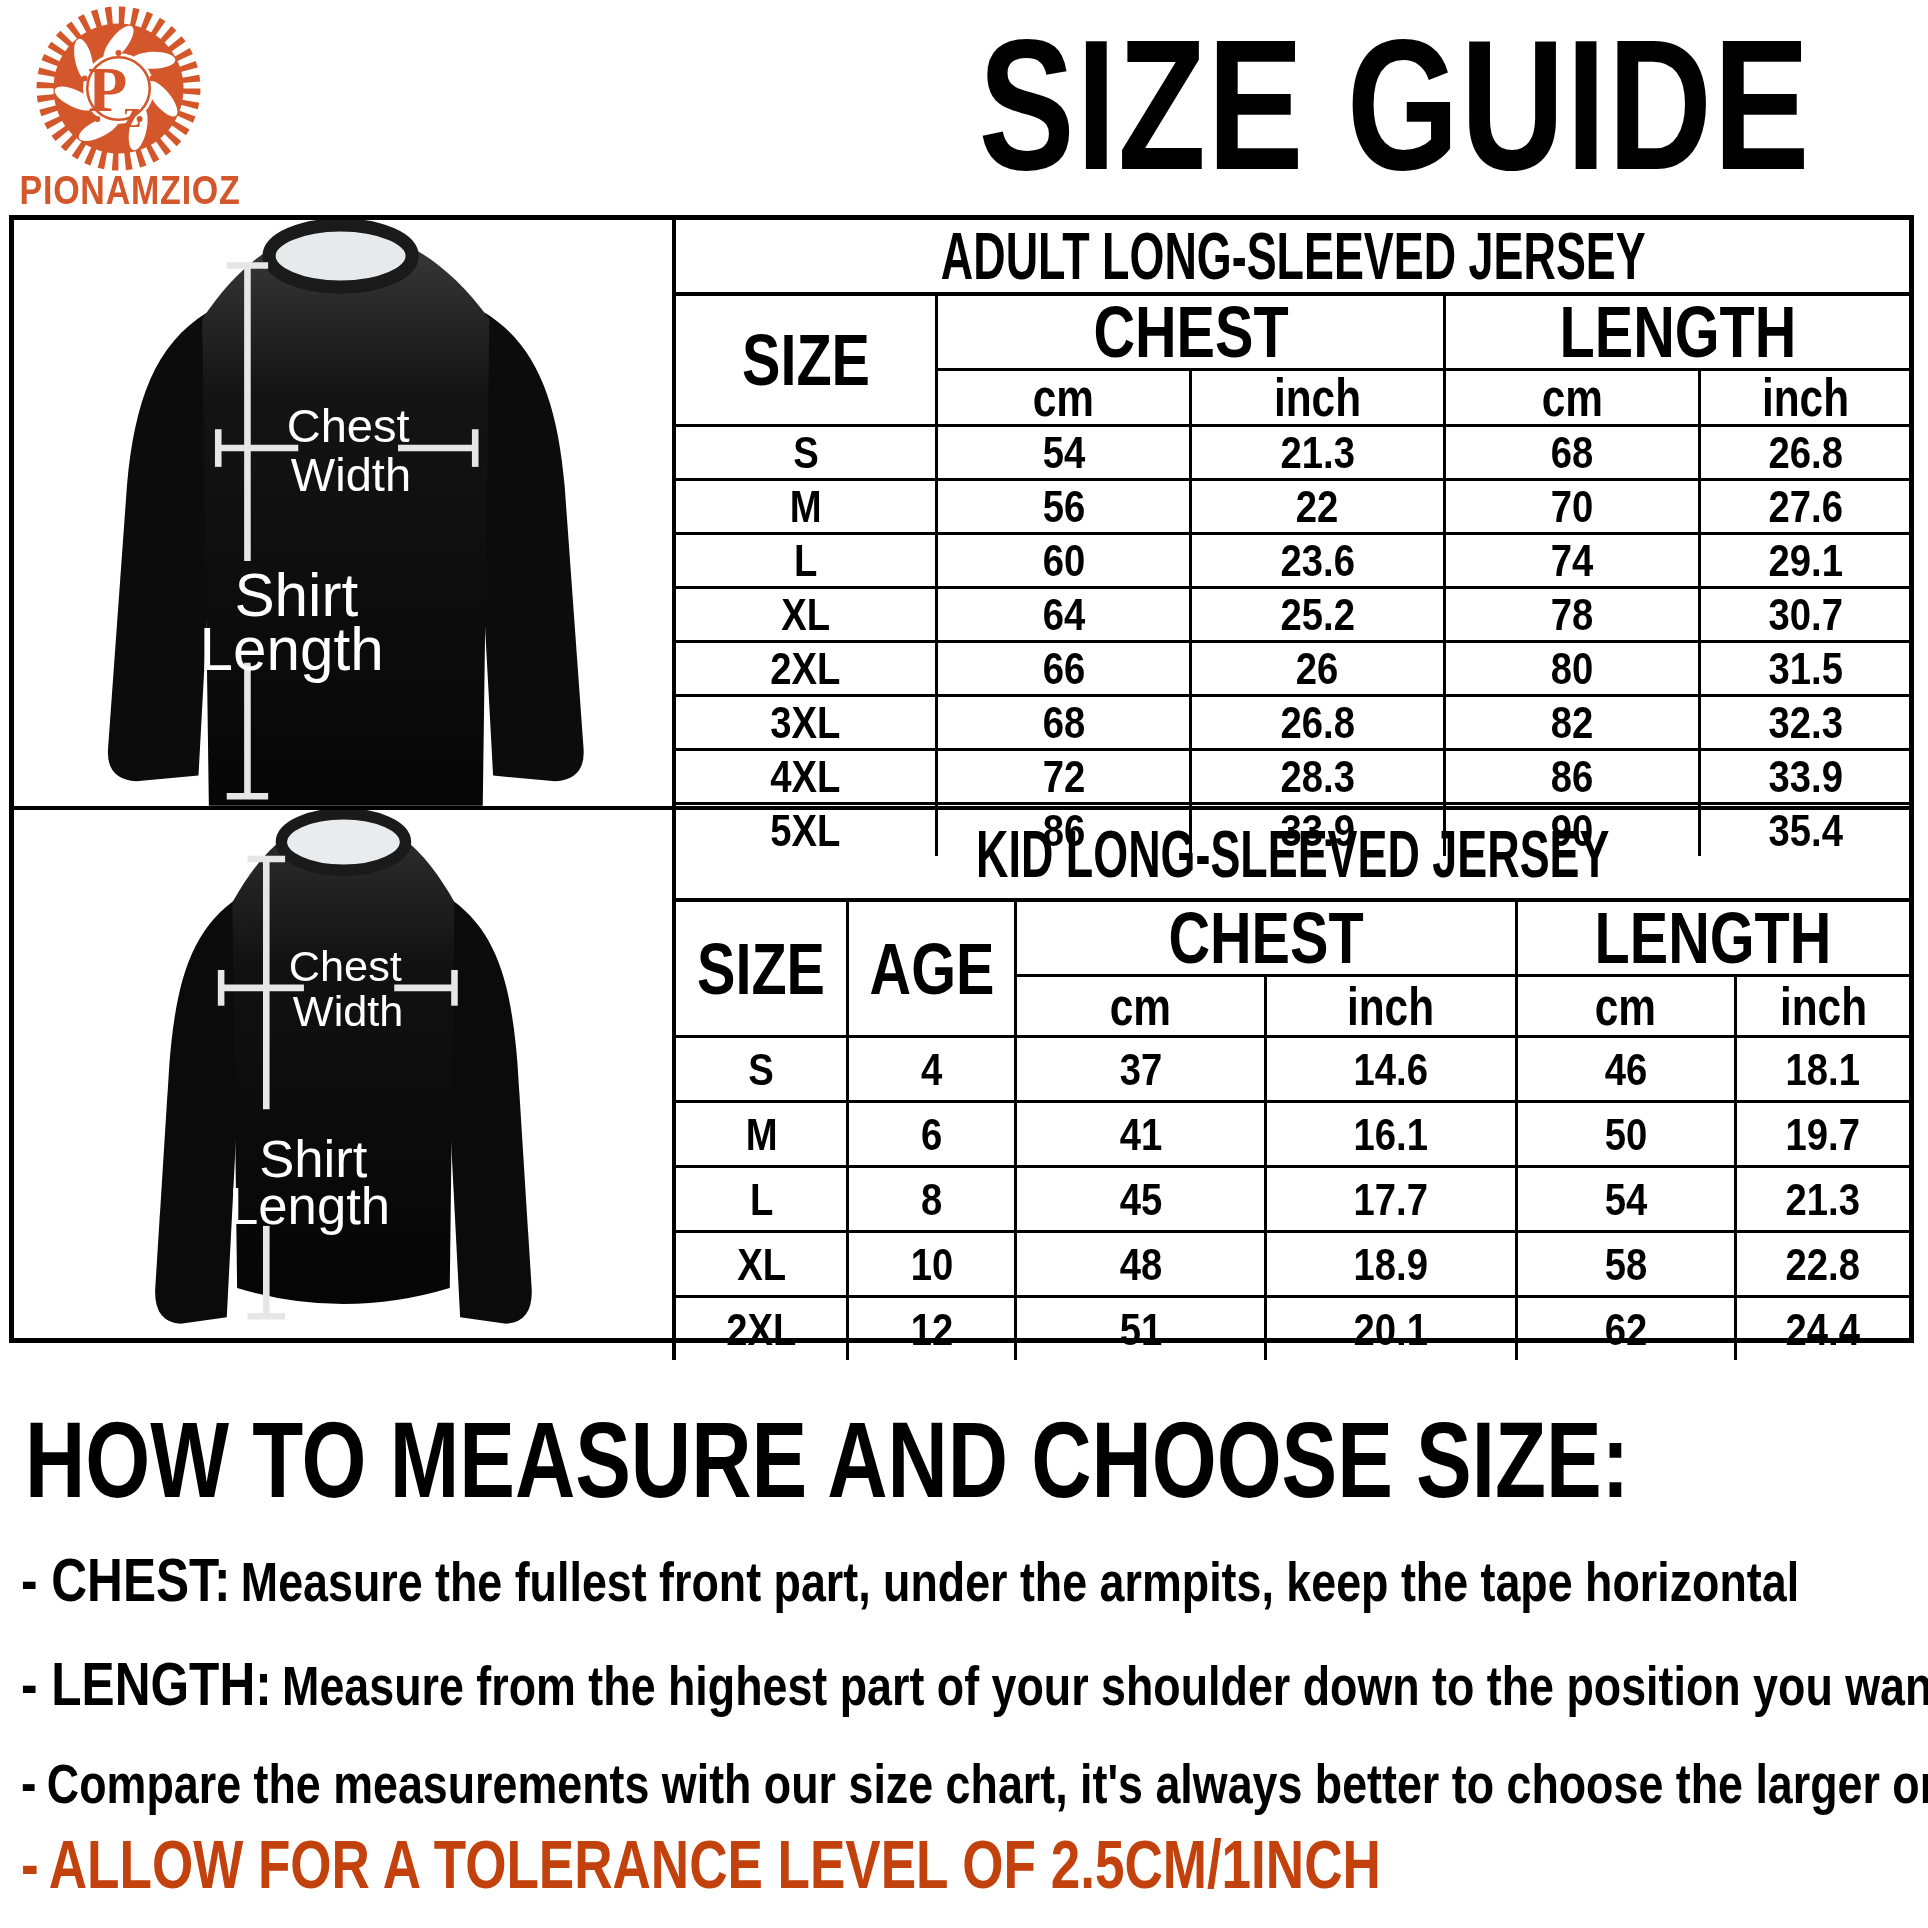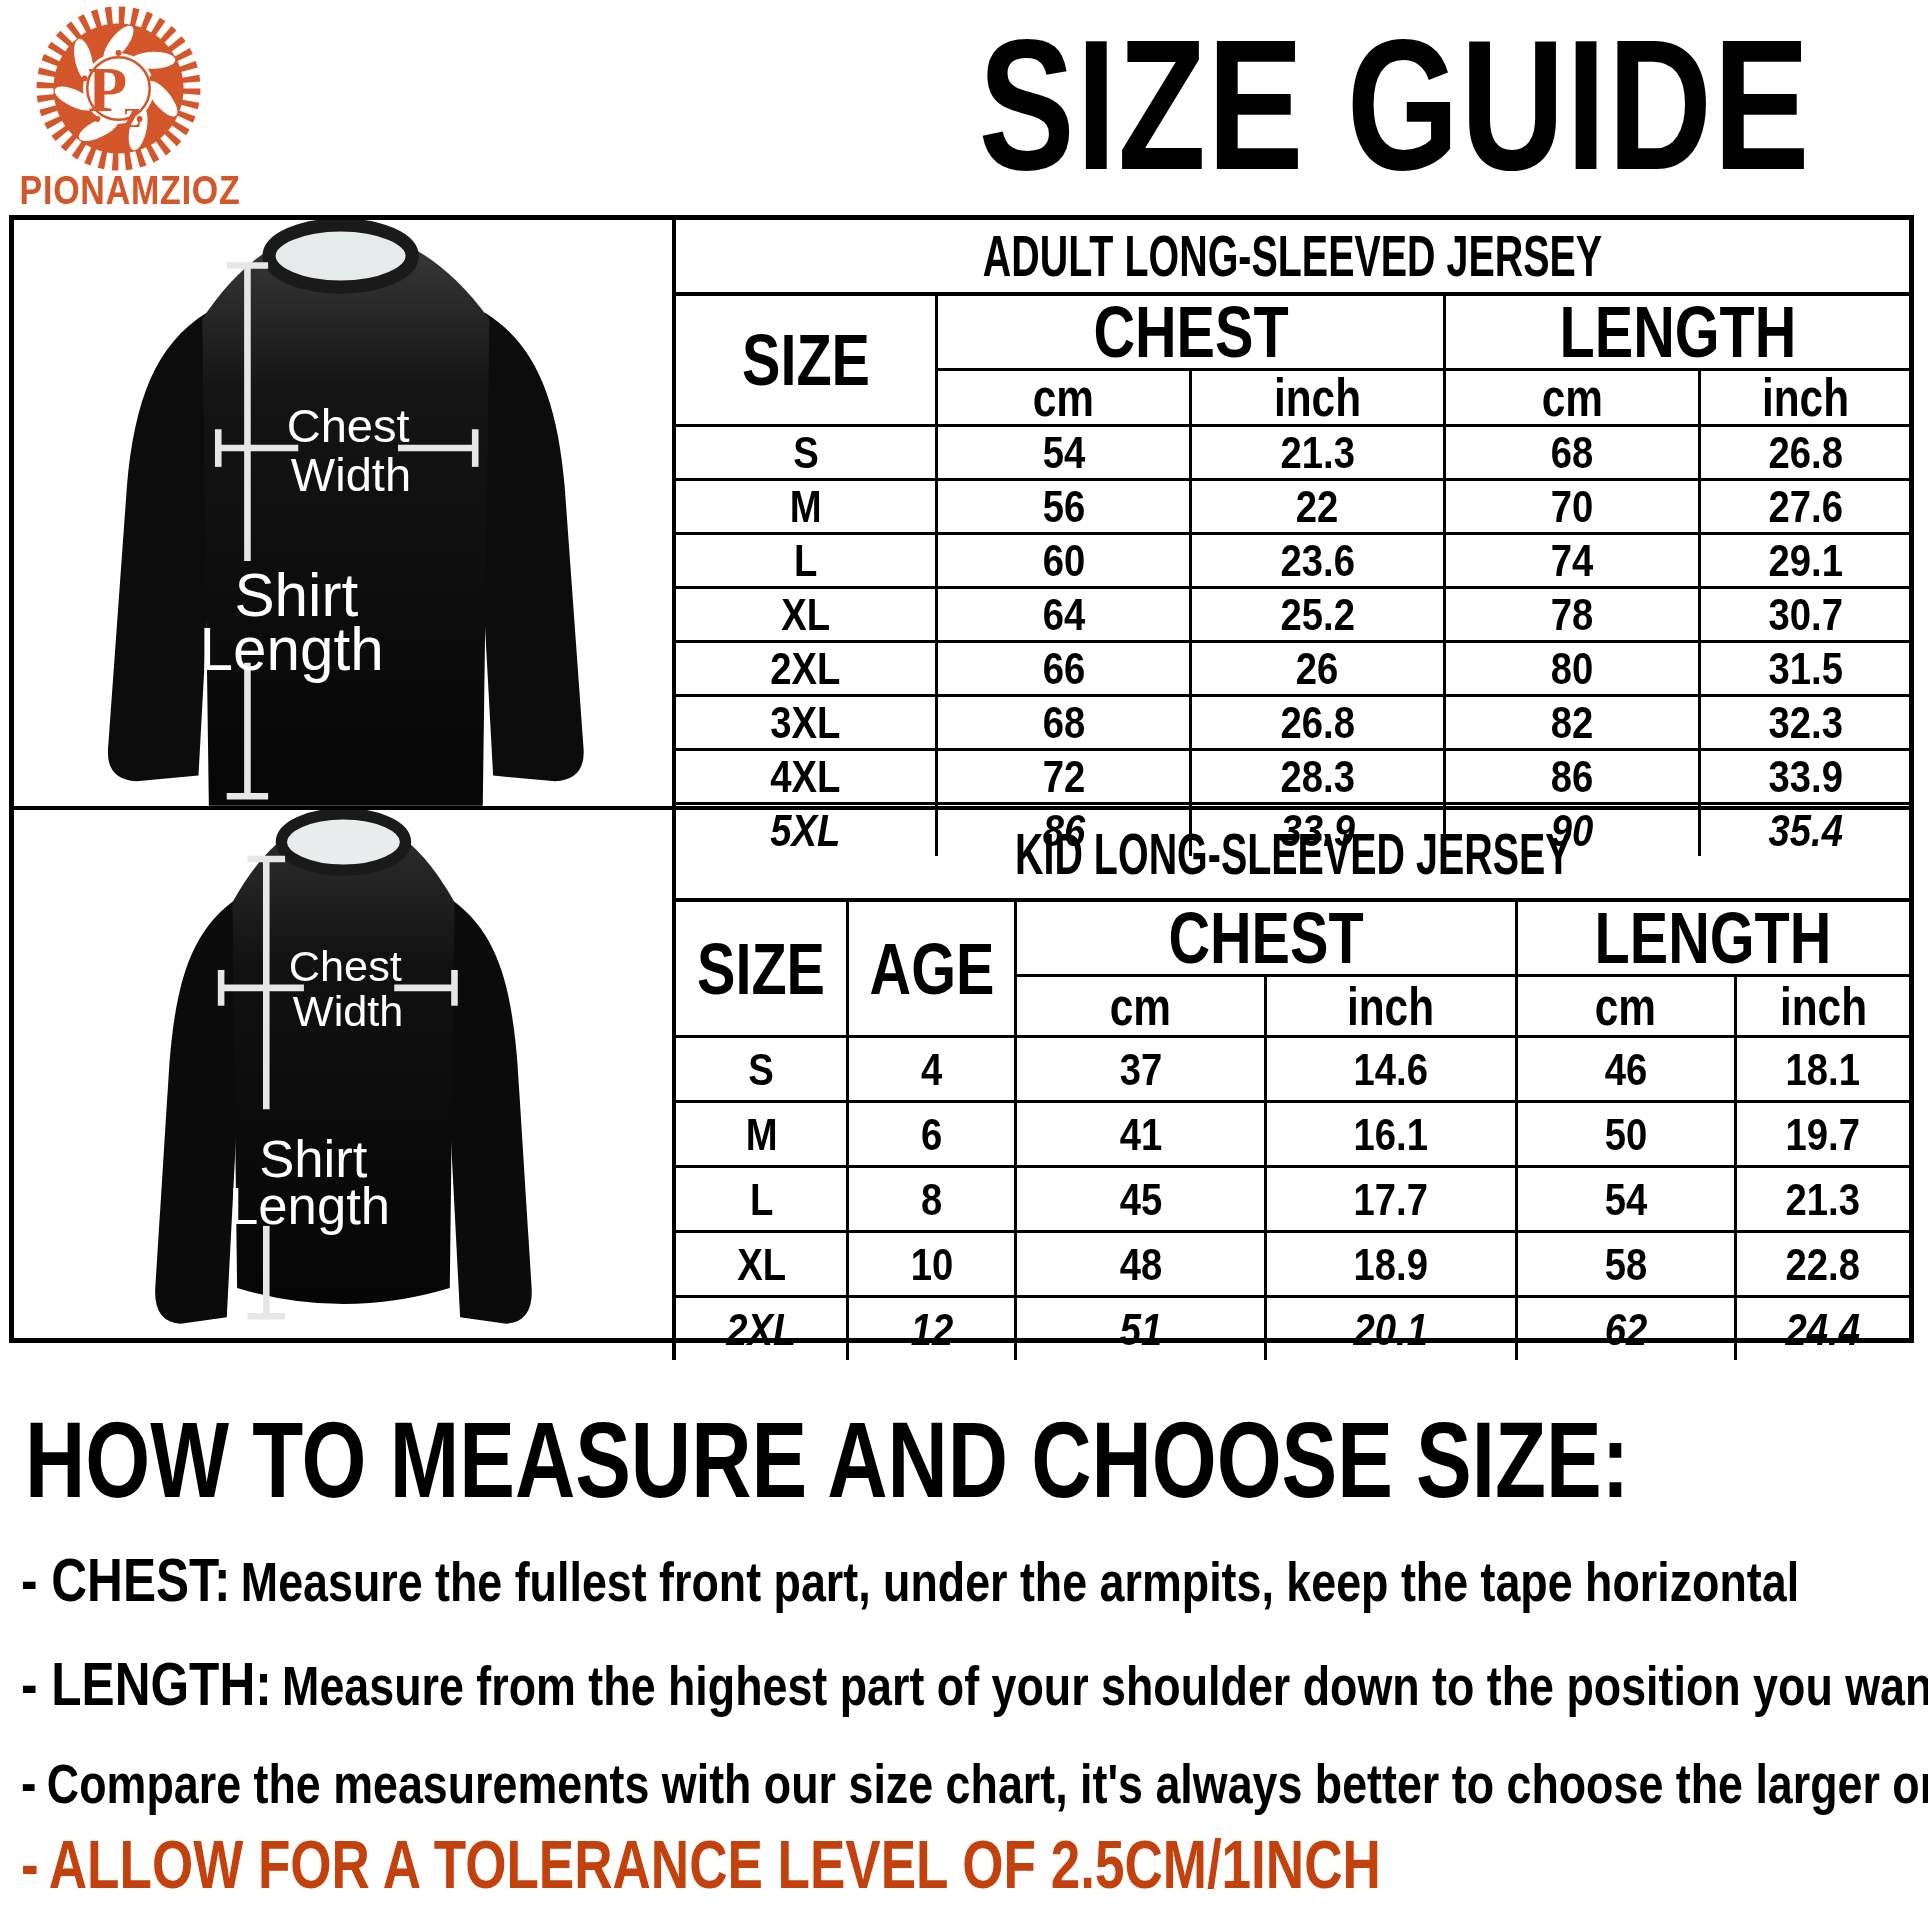--- a/index.html
+++ b/index.html
@@ -24,24 +24,24 @@
   #size-block{left:9.4px;top:215px;width:1905px;height:1128px;border:5.6px solid #000;
     box-sizing:border-box;display:grid;grid-template-columns:662px 1fr;grid-template-rows:590px 1fr;}
   .img-cell{border-right:4.7px solid #000;position:relative;overflow:hidden;}
   .row1{border-bottom:4.7px solid #000;}
   .tbl-cell{position:relative;}
 
   table.sizes{border-collapse:collapse;width:100%;height:100%;table-layout:fixed;}
   table.sizes td{border:3.8px solid #000;text-align:center;vertical-align:middle;
     padding:0;font-weight:bold;line-height:1;}
   table.sizes tr:first-child td{border-top:none;}
-  table.sizes tr:last-child td{border-bottom:none;font-style:italic;}
+  table.sizes tr:last-child td{border-bottom:none;}
   table.sizes td.first{border-left:none;}
   table.sizes td.last{border-right:none;}
-  td.jersey-title{font-size:58px;border-bottom-width:4.7px !important;margin-top:37px;}
+  td.jersey-title{font-size:66px;border-bottom-width:4.7px !important;margin-top:37px;}
   td.grp{font-size:72px;}
   td.unit{font-size:53px;}
   td.data{font-size:45px;}
   #adult-table .t-title td{height:72px;}
   #adult-table .t-head td{height:47px;}
   #adult-table .t-units td{height:47px;}
   #adult-table .t-data td{height:51px;}
   #kid-table .t-title td{height:88px;}
   #kid-table .t-head td{height:60px;}
   #kid-table .t-units td{height:58px;}

